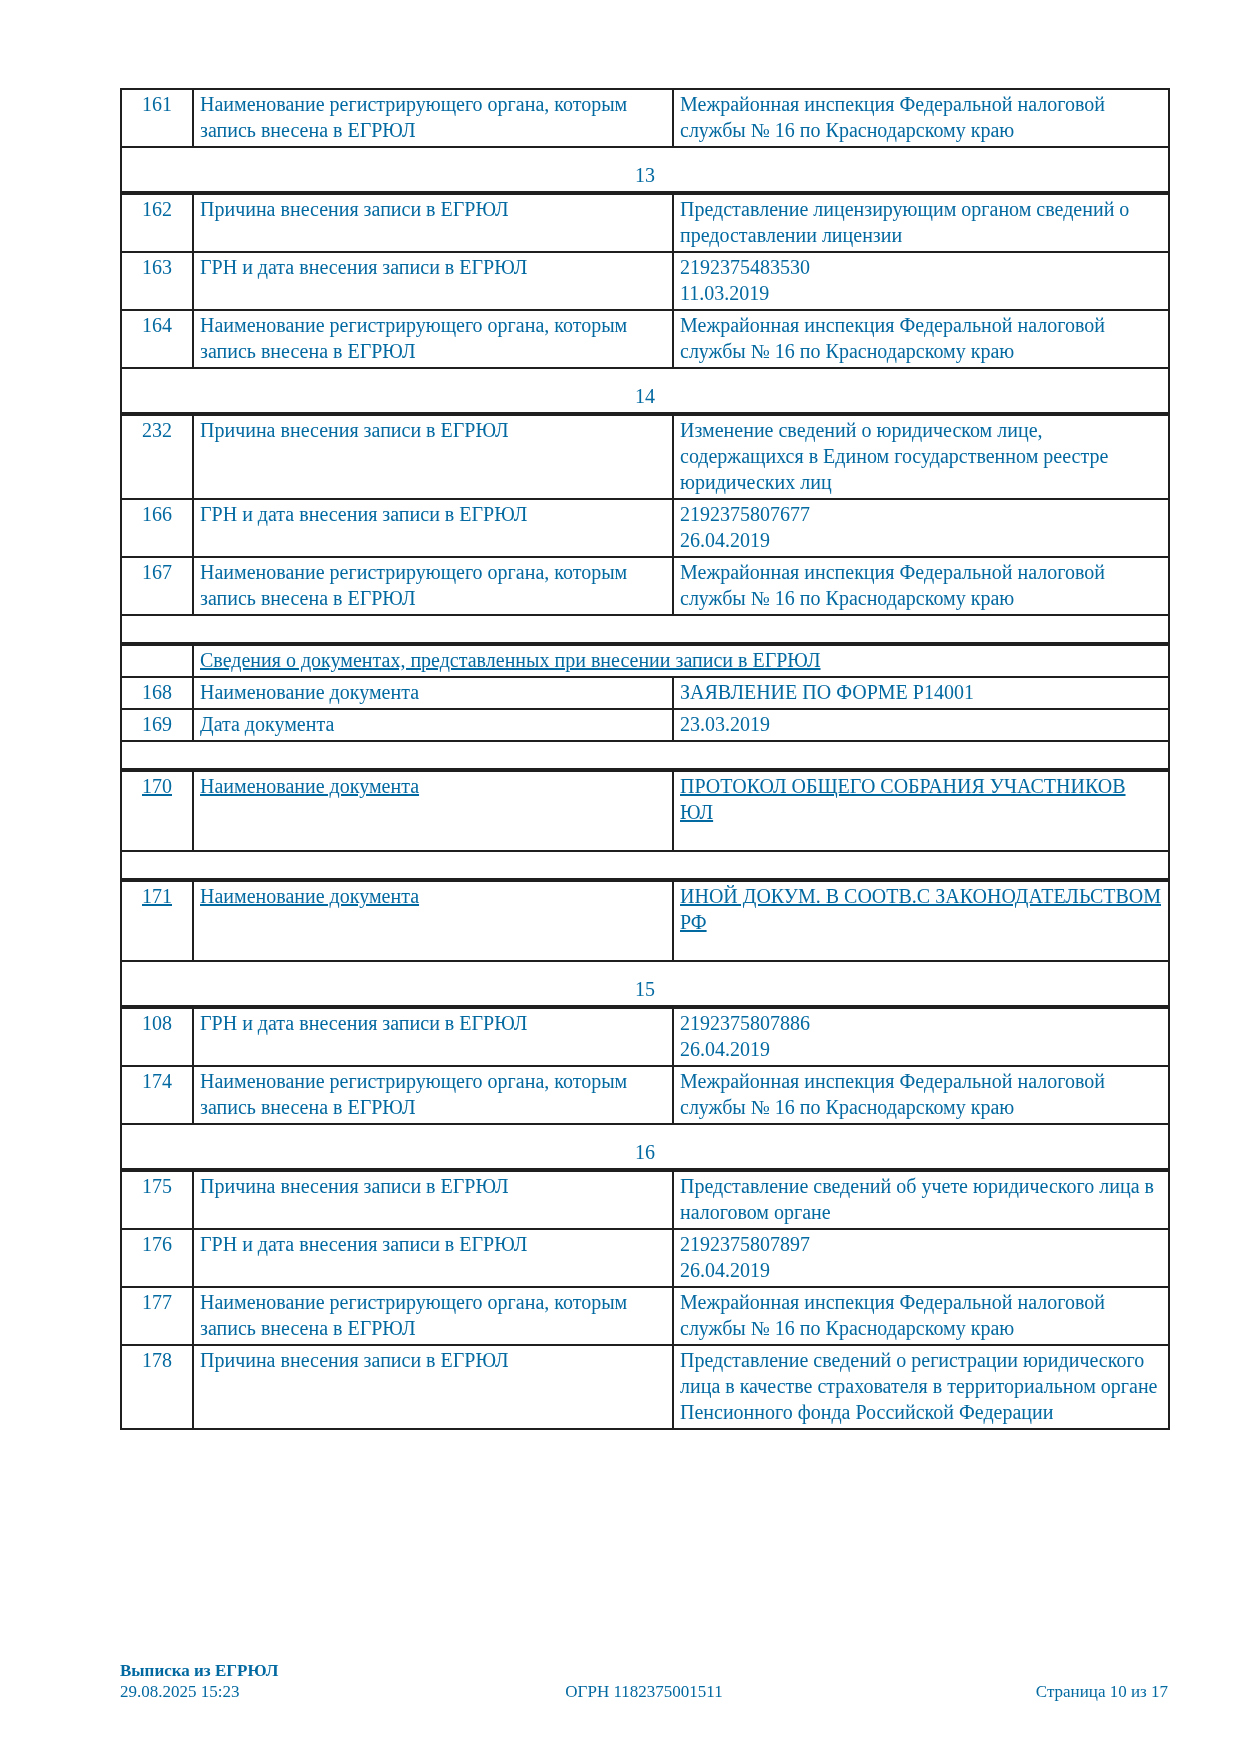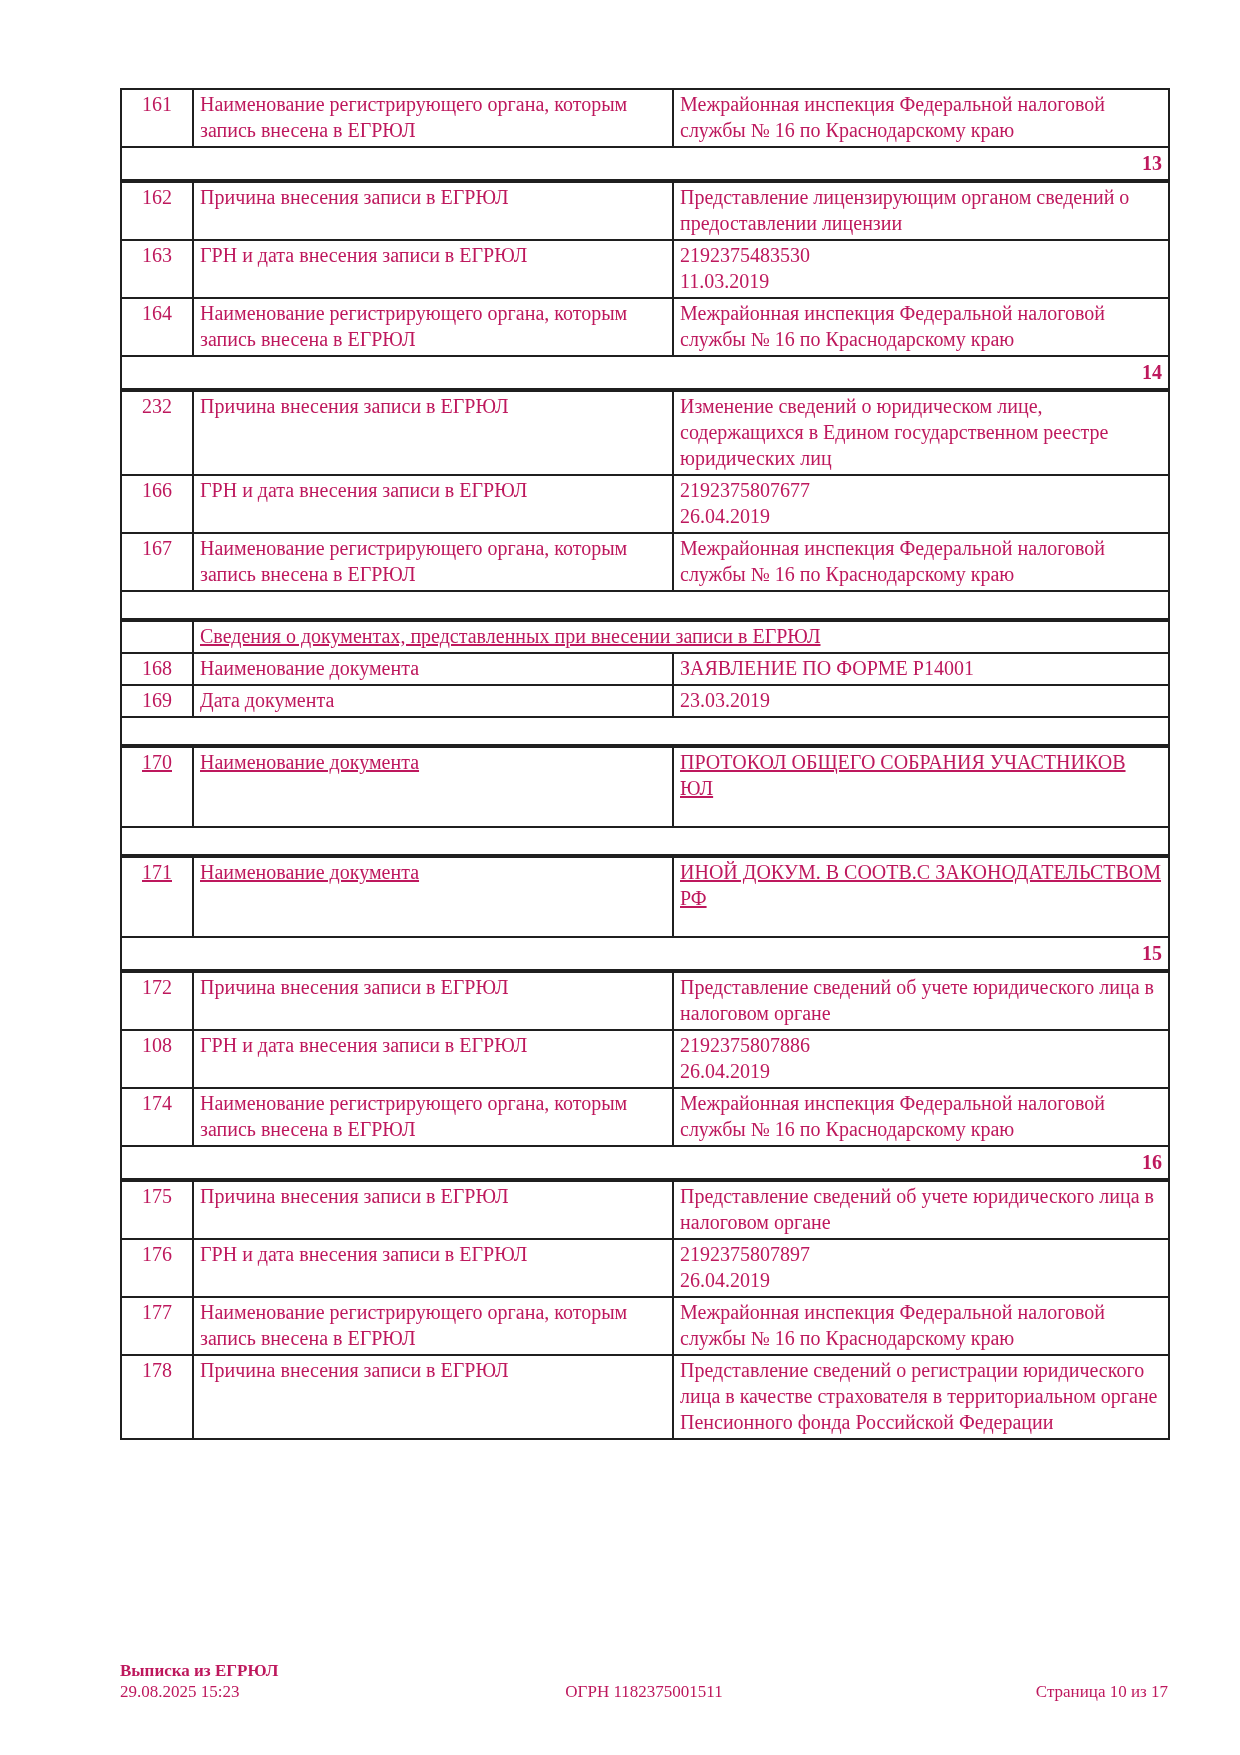--- a/index.html
+++ b/index.html
@@ -2,21 +2,21 @@
 <html><head>
 <meta charset="utf-8">
 <style>
   html,body{margin:0;padding:0;background:#ffffff;}
   .page{
     position:relative;
     width:1240px;
     height:1755px;
     background:#ffffff;
     font-family:"Liberation Serif","DejaVu Serif",serif;
-    color:#be185d;
+    color:#0369a1;
     overflow:hidden;
   }
   table.egrul{
     position:absolute;
     left:120px;
     top:88px;
     width:1048px;
     border-collapse:collapse;
     table-layout:fixed;
   }
@@ -24,24 +24,24 @@
     border:2px solid #1f1f1f;
     vertical-align:top;
     padding:1px 6px 3px 6px;
     font-size:20px;
     line-height:26px;
     word-wrap:break-word;
   }
   td.num{text-align:center;padding-left:2px;padding-right:2px;}
   td.val{white-space:pre-line;}
   tr.section td{
-    text-align:right;
-    font-weight:bold;
+    text-align:center;
+    font-weight:normal;
     border-bottom-width:4px;
-    padding-top:2px;
+    padding-top:14px;
     padding-bottom:3px;
   }
   tr.blank td{height:26px;padding:0;}
   tr.thick-top td{border-top-width:4px;text-decoration:underline;}
   tr.tall td{height:74px;}
   .footer{
     position:absolute;
     left:120px;
     top:1650px;
     width:1048px;
@@ -139,25 +139,20 @@
         </tr>
         <tr class="entry tall thick-top">
           <td class="num">171</td>
           <td class="lbl">Наименование документа</td>
           <td class="val">ИНОЙ ДОКУМ. В СООТВ.С ЗАКОНОДАТЕЛЬСТВОМ РФ</td>
         </tr>
         <tr class="section">
           <td colspan="3">15</td>
         </tr>
         <tr class="entry">
-          <td class="num">172</td>
-          <td class="lbl">Причина внесения записи в ЕГРЮЛ</td>
-          <td class="val">Представление сведений об учете юридического лица в налоговом органе</td>
-        </tr>
-        <tr class="entry">
           <td class="num">108</td>
           <td class="lbl">ГРН и дата внесения записи в ЕГРЮЛ</td>
           <td class="val">2192375807886
 26.04.2019</td>
         </tr>
         <tr class="entry">
           <td class="num">174</td>
           <td class="lbl">Наименование регистрирующего органа, которым запись внесена в ЕГРЮЛ</td>
           <td class="val">Межрайонная инспекция Федеральной налоговой службы № 16 по Краснодарскому краю</td>
         </tr>

